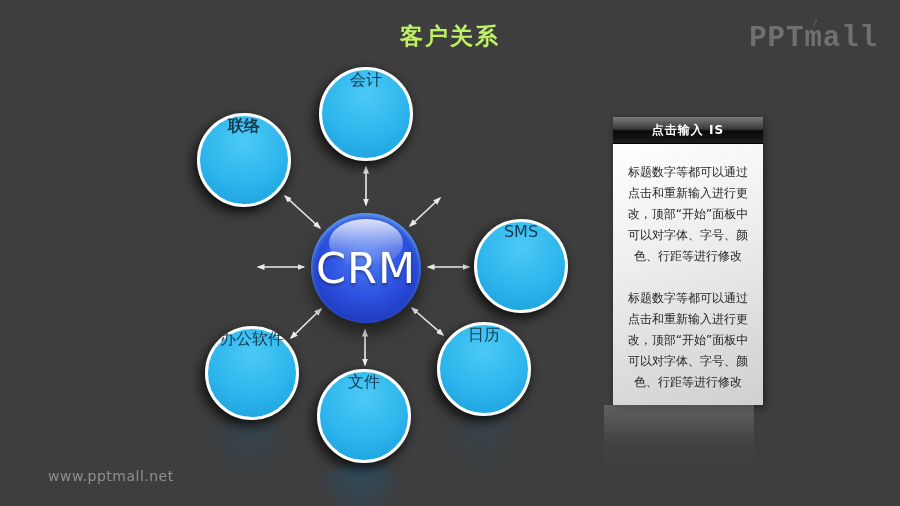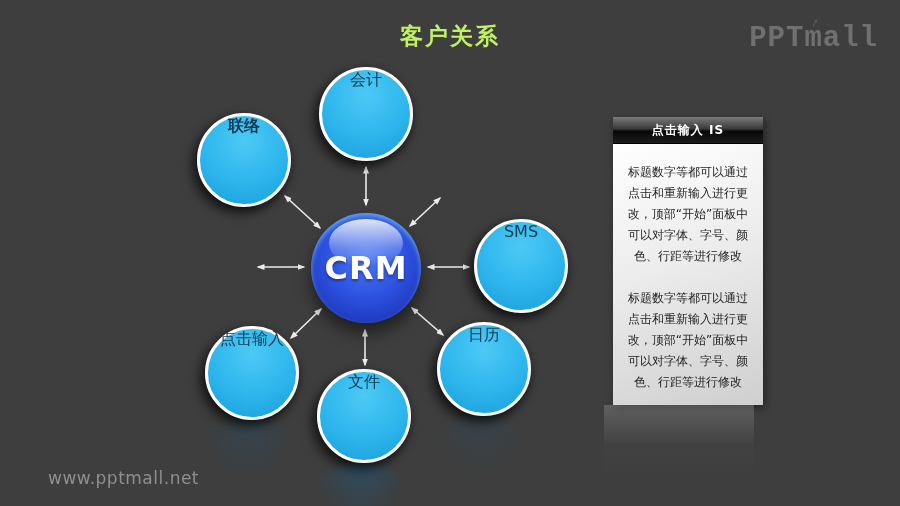--- a/index.html
+++ b/index.html
@@ -26,21 +26,21 @@
   }
   .logo .logo-arrow{
     position:absolute;top:-7px;left:62px;
     font-size:13px;font-weight:bold;color:#6a6a6a;
     transform:rotate(28deg);
   }
 
   
   .watermark{
     position:absolute;left:48px;top:468px;
-    color:#8f8f8f;font-size:17px;letter-spacing:0.5px;
+    color:#8f8f8f;font-size:14px;letter-spacing:0.5px;
   }
 
   
   .arrows{position:absolute;left:0;top:0;width:900px;height:506px;pointer-events:none;}
 
   
   .node{
     position:absolute;width:88px;height:88px;border-radius:50%;
     background:radial-gradient(circle at 50% 28%, #4ccaf6 0%, #2db5ec 55%, #189cd9 100%);
     border:3px solid #ffffff;
@@ -73,21 +73,21 @@
     background:radial-gradient(circle at 50% 40%, #4d7bf2 0%, #2e53e2 45%, #1d36ba 82%, #17289c 100%);
     box-shadow:inset 0 3px 5px rgba(150,235,255,0.55), 0 10px 16px rgba(0,0,0,0.5);
     display:flex;align-items:center;justify-content:center;
   }
   .center-node::before{
     content:"";position:absolute;left:16%;top:5%;width:68%;height:44%;
     border-radius:50%;
     background:linear-gradient(180deg, rgba(255,255,255,0.85) 0%, rgba(255,255,255,0.25) 60%, rgba(255,255,255,0) 100%);
   }
   .center-label{
-    position:relative;z-index:2;color:#ffffff;font-size:32px;font-weight:bold;
+    position:relative;z-index:2;color:#ffffff;font-size:43px;font-weight:normal;
     letter-spacing:1px;text-shadow:0 2px 3px rgba(0,0,30,0.4);
   }
 
   
   .panel{
     position:absolute;left:604px;top:117px;width:150px;
     box-shadow:2px 3px 8px rgba(0,0,0,0.45);
     margin-left:9px;
   }
   .panel-header{
@@ -149,21 +149,21 @@
   <div class="node node-right">
     <span>SMS</span>
   </div>
   <div class="node node-bottom-right">
     <span>日历</span>
   </div>
   <div class="node node-bottom">
     <span>文件</span>
   </div>
   <div class="node node-bottom-left">
-    <span>点击输入</span>
+    <span>办公软件</span>
   </div>
   <div class="node node-top-left">
     <span>联络</span>
   </div>
 
   <div class="center-node">
     <span class="center-label">CRM</span>
   </div>
 
   <div class="panel">

